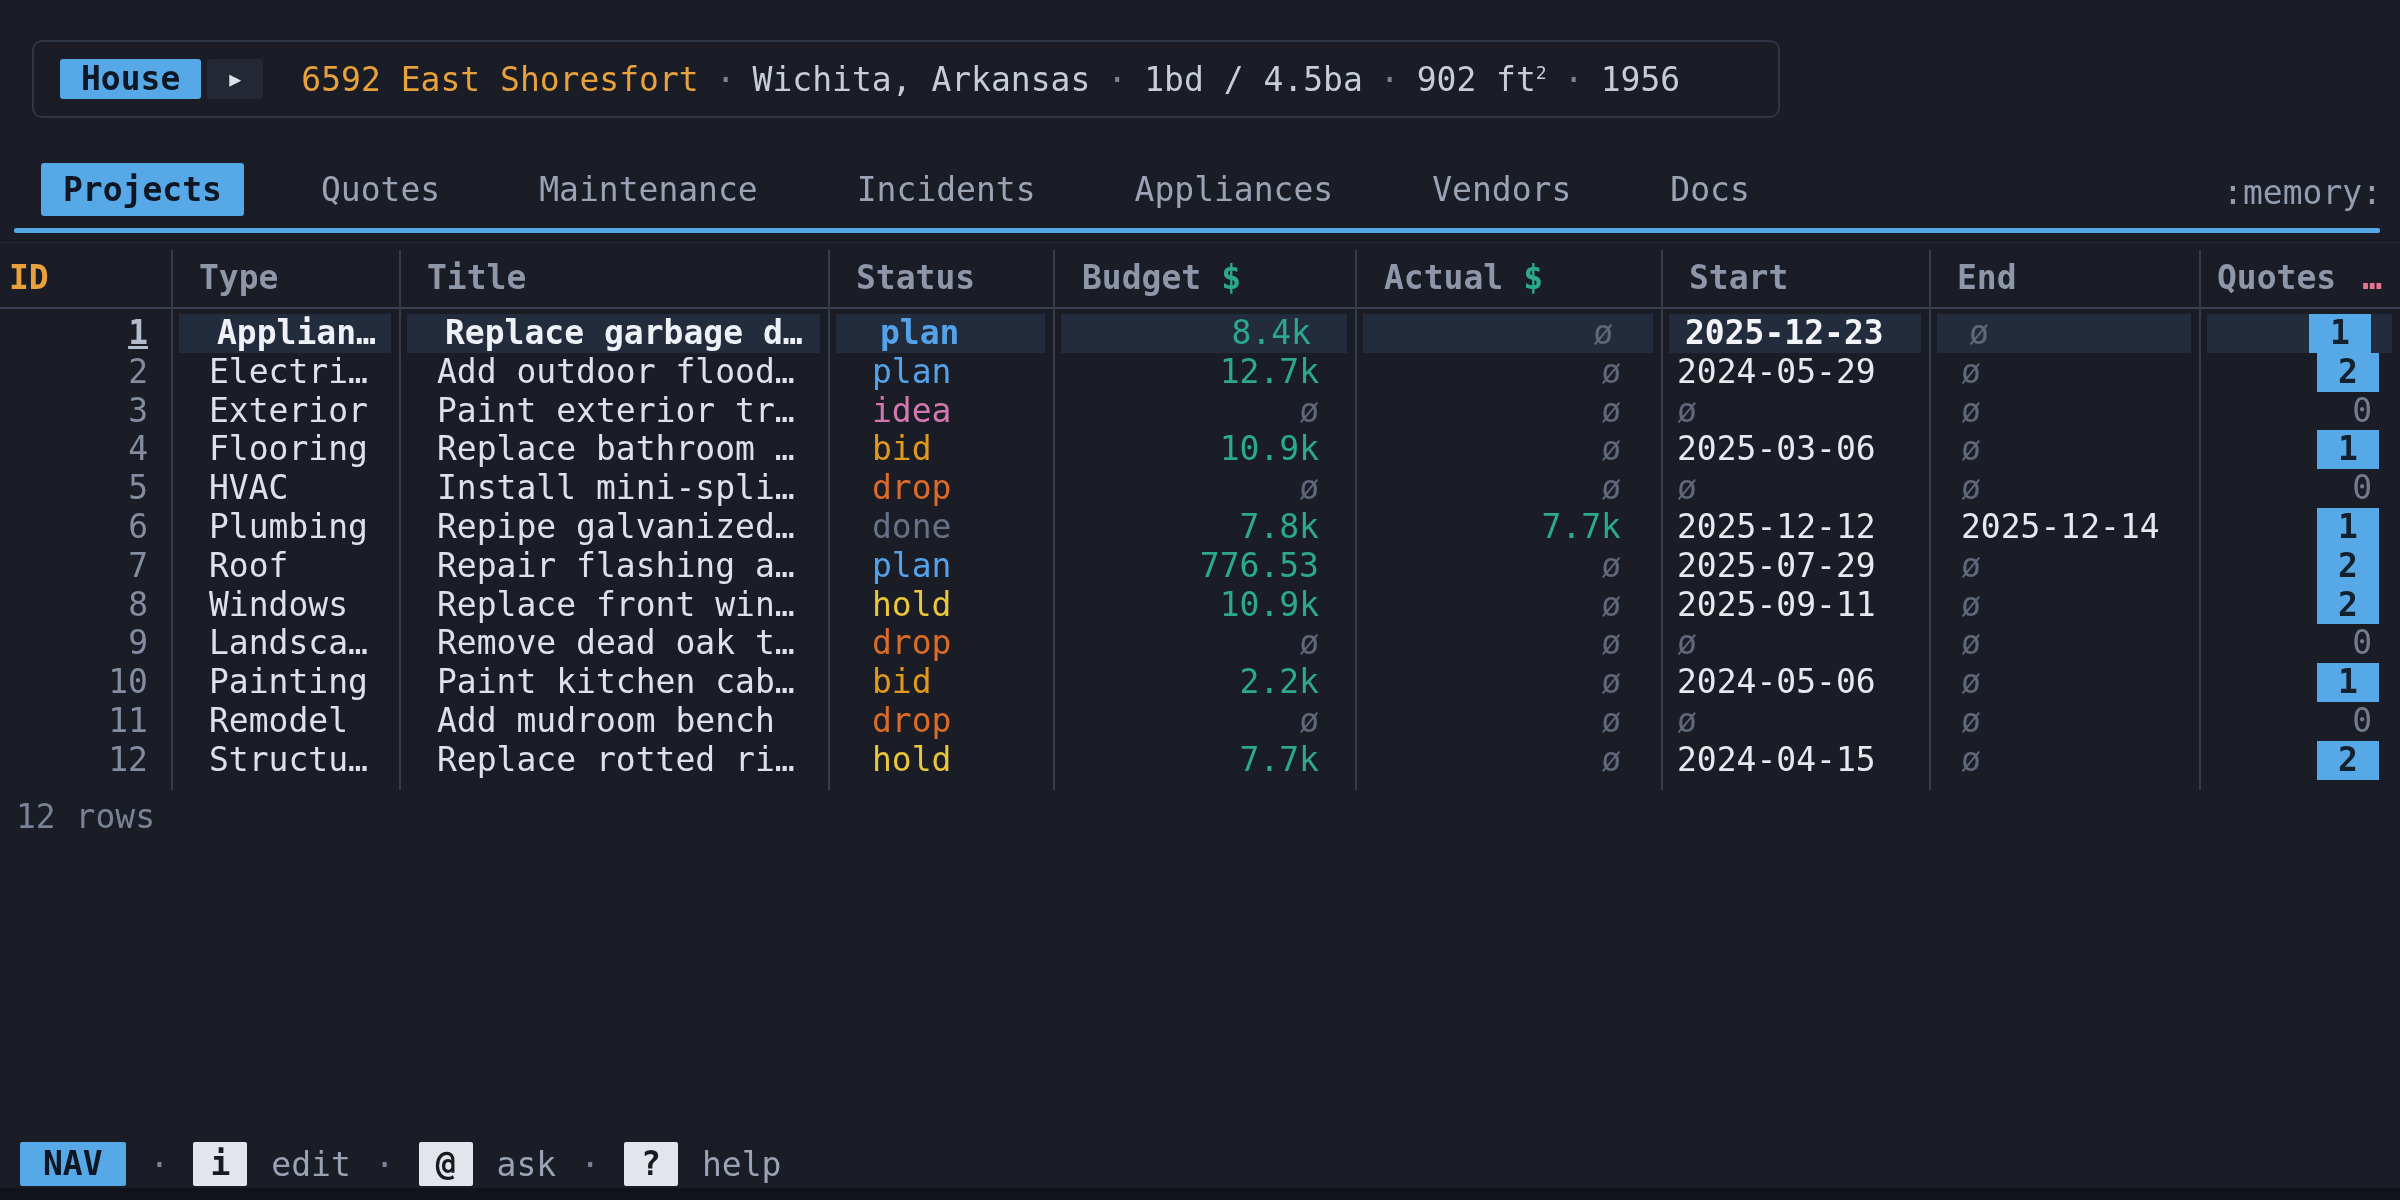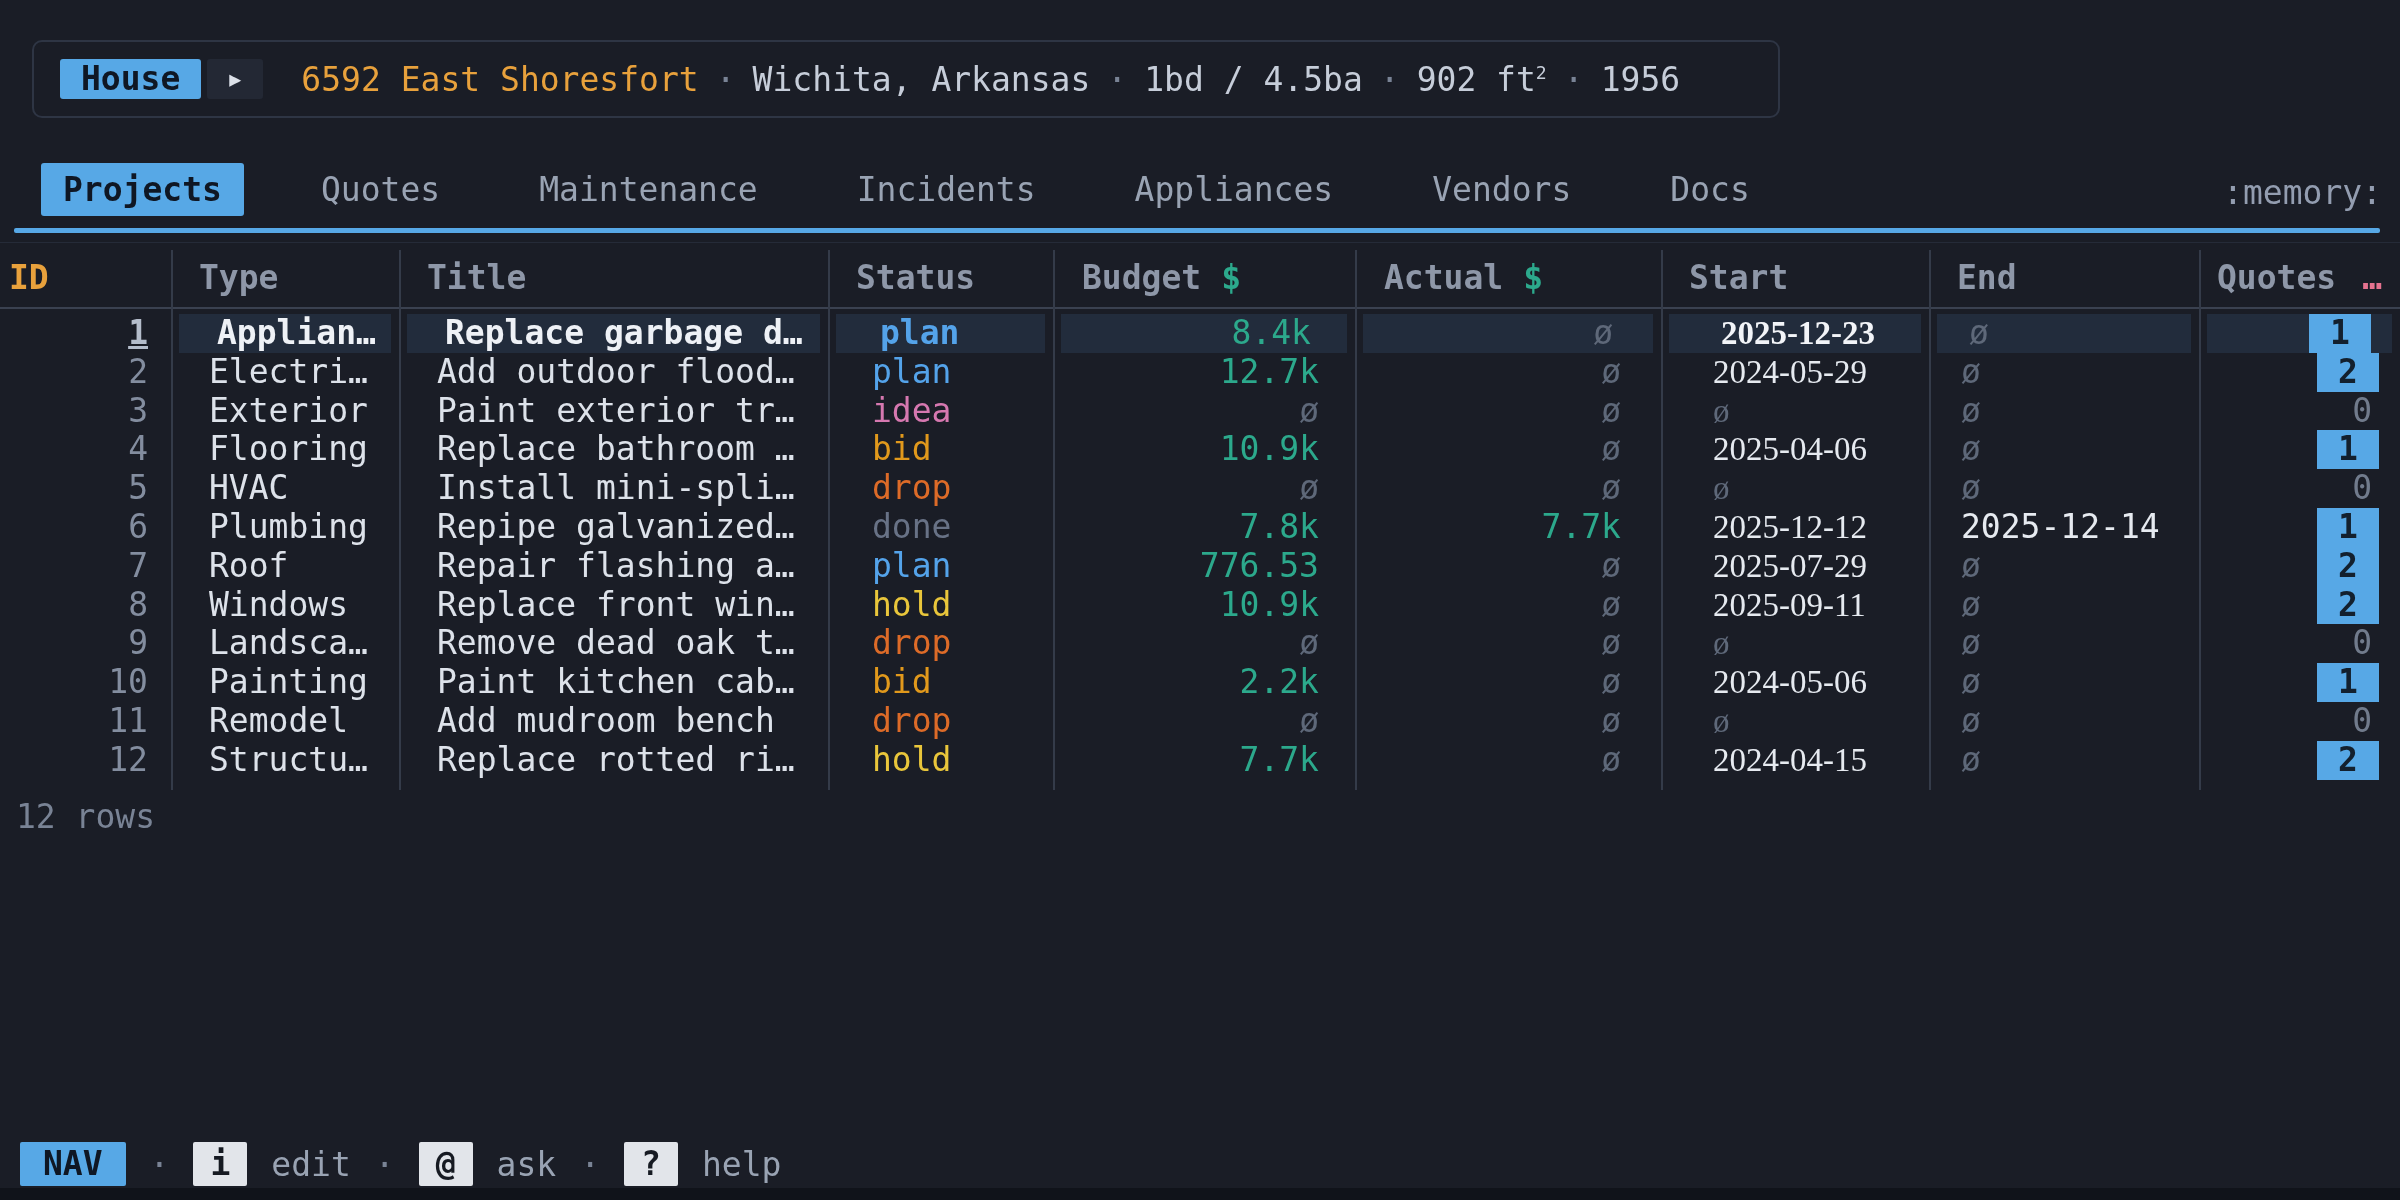--- a/index.html
+++ b/index.html
@@ -53,21 +53,21 @@
   .vsep { position:absolute; top:250px; height:540px; width:2px; background:#343b49; }
   .rows { position:absolute; left:0; top:314px; width:2400px; }
   .trow { height:38.8px; line-height:38.8px; }
   .cell { overflow:hidden; white-space:nowrap; }
   .c-id     { text-align:right; padding-right:23px; color:#838d9f; }
   .c-type   { padding-left:38px; }
   .c-title  { padding-left:38px; }
   .c-status { padding-left:44px; }
   .c-budget { text-align:right; padding-right:36px; }
   .c-actual { text-align:right; padding-right:40px; }
-  .c-start  { padding-left:52px;font-family:Liberation Serif, serif; }
+  .c-start  { padding-left:16px; }
   .c-end    { padding-left:32px; }
   .c-quotes { display:flex; justify-content:flex-end; align-items:center; }
   .money { color:var(--green,#2ca98c); }
   .date  { color:#e6eaf0; }
   .nul   { color:#5e6879; }
   .qbadge {
     display:block; width:62px; margin-right:21px; height:38.8px;
     background:var(--accent,#57a8e6); color:#13202e; font-weight:bold; text-align:center;
   }
   .qzero { margin-right:28px; color:#717b8c; }
@@ -193,21 +193,21 @@
         </div>
   </div>
 
   <div class="trow">
     <div class="cell c-id">4</div>
     <div class="cell c-type">Flooring</div>
     <div class="cell c-title">Replace bathroom …</div>
     <div class="cell c-status"><span style="color: rgb(225, 153, 28);">bid</span></div>
     <div class="cell c-budget money">10.9k</div>
     <div class="cell c-actual nul">ø</div>
-    <div class="cell c-start date">2025-04-06</div>
+    <div class="cell c-start date">2025-03-06</div>
     <div class="cell c-end nul">ø</div>
     <div class="cell c-quotes">
           <span class="qbadge">1</span>
         </div>
   </div>
 
   <div class="trow">
     <div class="cell c-id">5</div>
     <div class="cell c-type">HVAC</div>
     <div class="cell c-title">Install mini-spli…</div>

